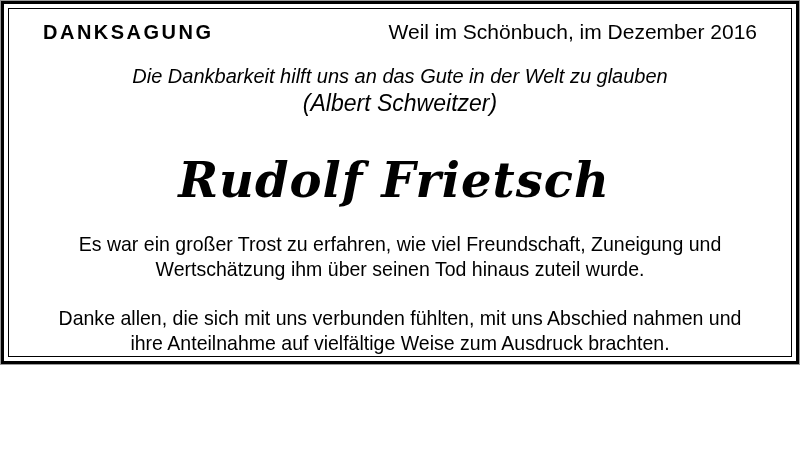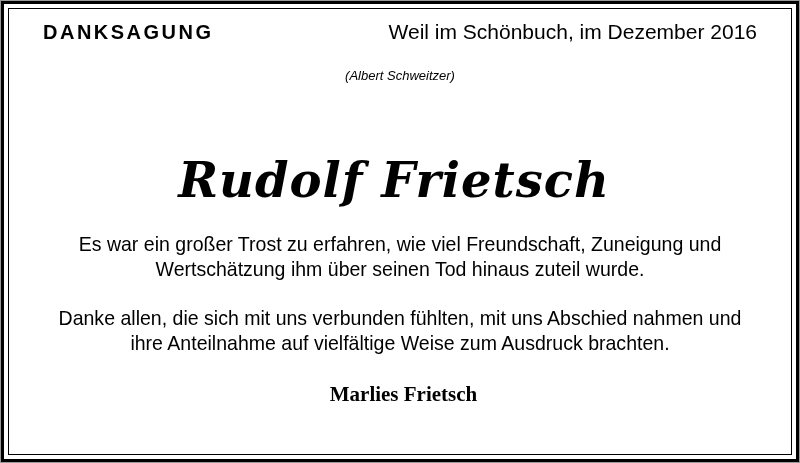--- a/index.html
+++ b/index.html
@@ -4,21 +4,21 @@
 <title>Danksagung</title>
 <style>
   html, body {
     margin: 0;
     padding: 0;
     background: #ffffff;
   }
   .page {
     position: relative;
     width: 800px;
-    height: 463px;
+    height: 365px;
     background: #ffffff;
     color: #000000;
     font-family: "Liberation Sans", "DejaVu Sans", sans-serif;
     overflow: hidden;
     box-sizing: border-box;
     box-shadow: inset 0 0 0 1px #9a9a9a; 
   }
   
   .frame-outer {
     position: absolute;
@@ -67,21 +67,21 @@
     position: absolute;
     top: 63px;
     left: 0;
     right: 0;
     text-align: center;
     font-style: italic;
     font-size: 20px;
     line-height: 26.5px;
   }
   .quote-attribution {
-    font-size: 13px;
+    font-size: 23px;
     line-height: 26.5px;
   }
 
   
   .deceased-name {
     position: absolute;
     top: 154px;
     left: 0;
     right: 12px;
     text-align: center;
@@ -132,20 +132,21 @@
   <div class="frame-inner"></div>
 
   <div class="content">
 
     <div class="header-row">
       <span class="notice-type">DANKSAGUNG</span>
       <span class="dateline">Weil im Schönbuch, im Dezember 2016</span>
     </div>
 
     <div class="quote-block">
+      <div class="quote-line">Die Dankbarkeit hilft uns an das Gute in der Welt zu glauben</div>
       <div class="quote-attribution">(Albert Schweitzer)</div>
     </div>
 
     <div class="deceased-name">Rudolf Frietsch</div>
 
     <div class="body-paragraph paragraph-1">
       <div>Es war ein großer Trost zu erfahren, wie viel Freundschaft, Zuneigung und</div>
       <div>Wertschätzung ihm über seinen Tod hinaus zuteil wurde.</div>
     </div>
 

